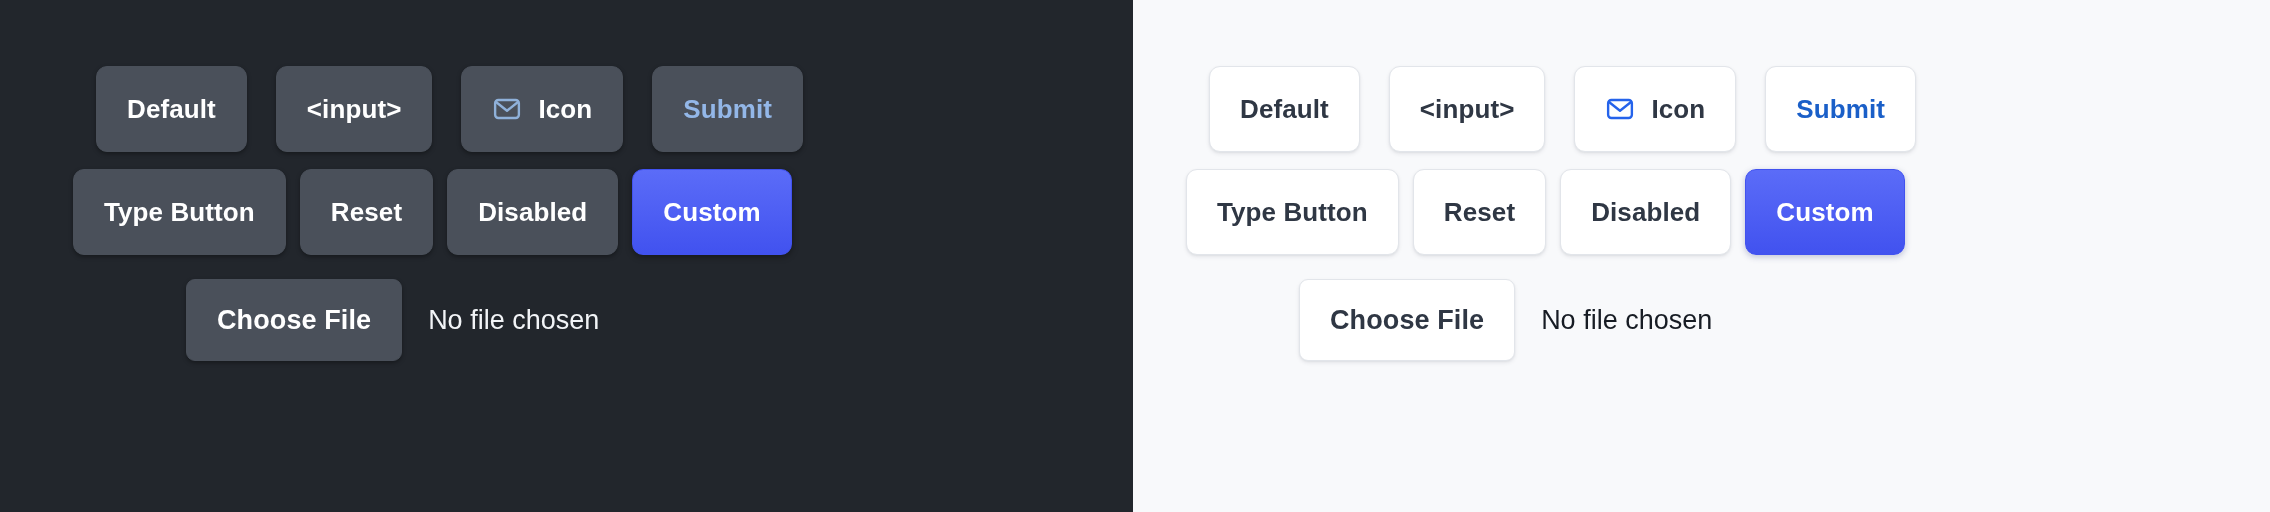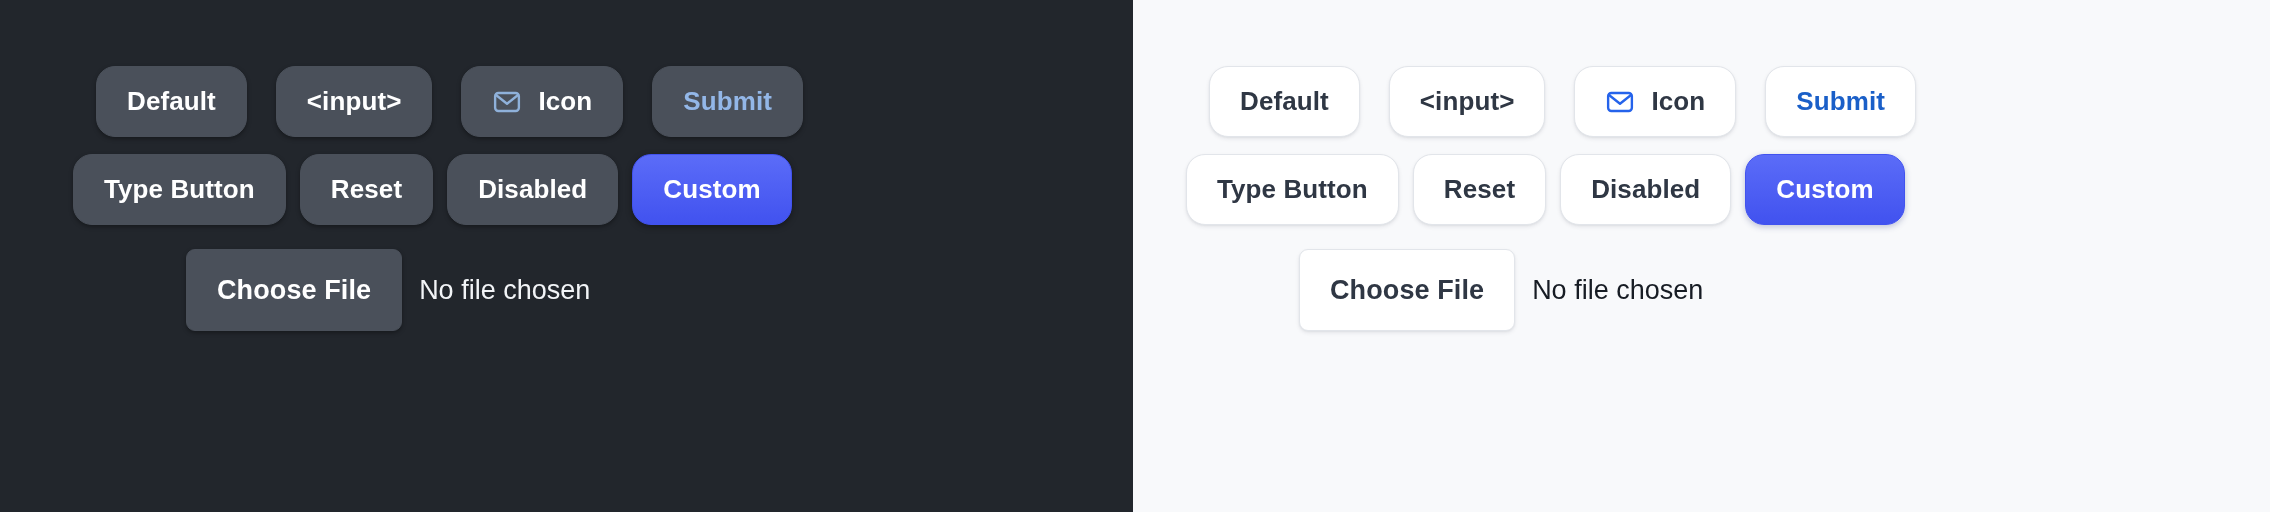--- a/index.html
+++ b/index.html
@@ -45,31 +45,31 @@
   }
   .pane-dark .rows { padding-left: 96px; }
   .pane-light .rows { padding-left: 76px; }
 
   .btn-row {
     display: flex;
     align-items: flex-start;
   }
   .btn-row.row1 { gap: 29px; margin-bottom: 17px; }
   .btn-row.row2 { gap: 14px; margin-bottom: 24px; }
-  .btn-row.row3 { gap: 0; align-items: center; }
+  .btn-row.row3 { gap: 9px; align-items: center; }
   .pane-dark .btn-row.row2 { margin-left: -23px; }
   .pane-light .btn-row.row2 { margin-left: -23px; }
   .pane-dark .btn-row.row3 { margin-left: 90px; }
   .pane-light .btn-row.row3 { margin-left: 90px; }
 
   
   .btn {
     box-sizing: border-box;
-    height: 71px;
-    border-radius: 19px;
+    height: 86px;
+    border-radius: 11px;
     display: inline-flex;
     align-items: center;
     justify-content: center;
     gap: 16px;
     font-size: 26px;
     font-weight: bold;
     letter-spacing: 0.1px;
     padding: 0 30px;
     white-space: nowrap;
     cursor: pointer;

